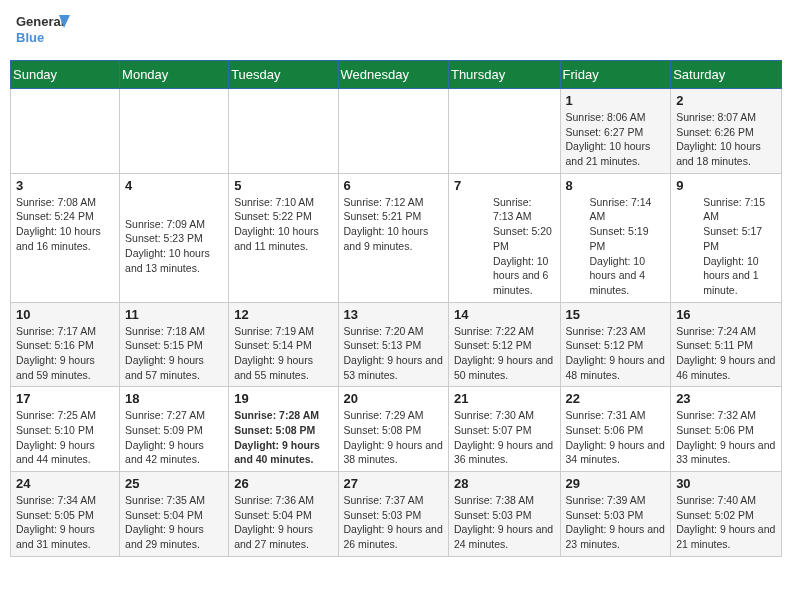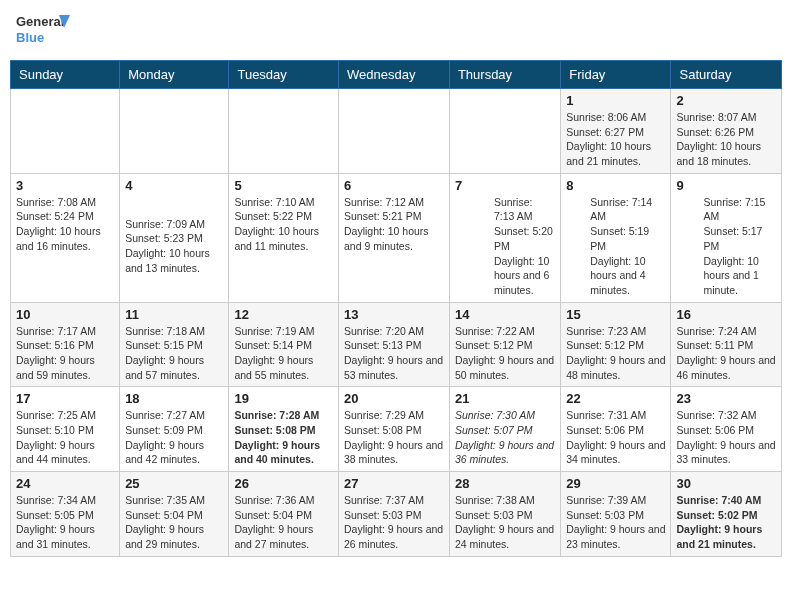--- a/index.html
+++ b/index.html
@@ -35,23 +35,23 @@
       font-size: 16px;
       color: #555;
       margin-top: 2px;
     }
     .calendar {
       width: 100%;
       border-collapse: collapse;
       font-size: 11px;
     }
     .calendar thead th {
-      background: #0c4a6e;
+      background: #15803d;
       color: #fff;
-      padding: 6px 8px;
+      padding: 6px 2px;
       text-align: left;
       font-size: 13px;
       font-weight: normal;
       border: 1px solid #2d69a8;
     }
     .calendar tbody td {
       border: 1px solid #ccc;
       vertical-align: top;
       padding: 4px 5px;
       width: 113px;
@@ -237,21 +237,21 @@
 Daylight: 9 hours and 40 minutes.</div>
         </td>
         <td>
           <span class="day-num">20</span>
           <div class="day-info" style="white-space: pre-line;">Sunrise: 7:29 AM
 Sunset: 5:08 PM
 Daylight: 9 hours and 38 minutes.</div>
         </td>
         <td>
           <span class="day-num">21</span>
-          <div class="day-info" style="white-space: pre-line; font-style: italic;">Sunrise: 7:30 AM
+          <div class="day-info" style="white-space: pre-line;">Sunrise: 7:30 AM
 Sunset: 5:07 PM
 Daylight: 9 hours and 36 minutes.</div>
         </td>
         <td>
           <span class="day-num">22</span>
           <div class="day-info" style="white-space: pre-line;">Sunrise: 7:31 AM
 Sunset: 5:06 PM
 Daylight: 9 hours and 34 minutes.</div>
         </td>
         <td>
@@ -293,19 +293,19 @@
 Daylight: 9 hours and 24 minutes.</div>
         </td>
         <td>
           <span class="day-num">29</span>
           <div class="day-info" style="white-space: pre-line;">Sunrise: 7:39 AM
 Sunset: 5:03 PM
 Daylight: 9 hours and 23 minutes.</div>
         </td>
         <td>
           <span class="day-num">30</span>
-          <div class="day-info" style="white-space: pre-line; font-weight: bold;">Sunrise: 7:40 AM
+          <div class="day-info" style="white-space: pre-line;">Sunrise: 7:40 AM
 Sunset: 5:02 PM
 Daylight: 9 hours and 21 minutes.</div>
         </td>
       </tr>
     </tbody>
 </table>
 
 </body></html>

